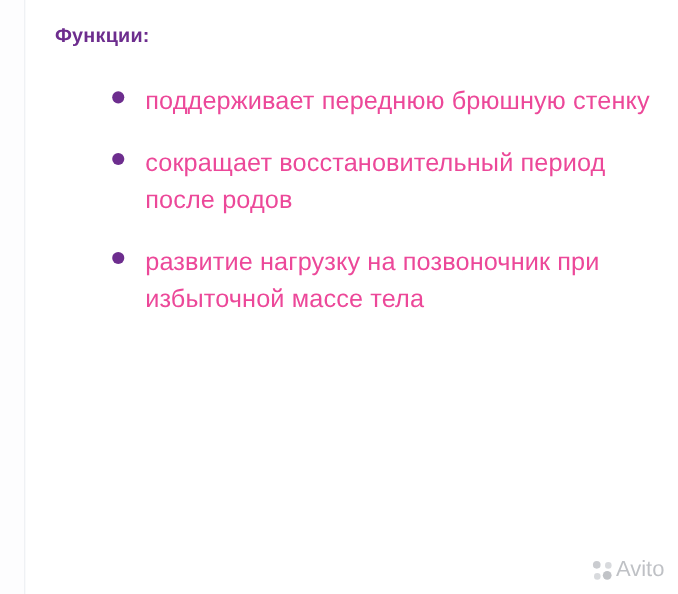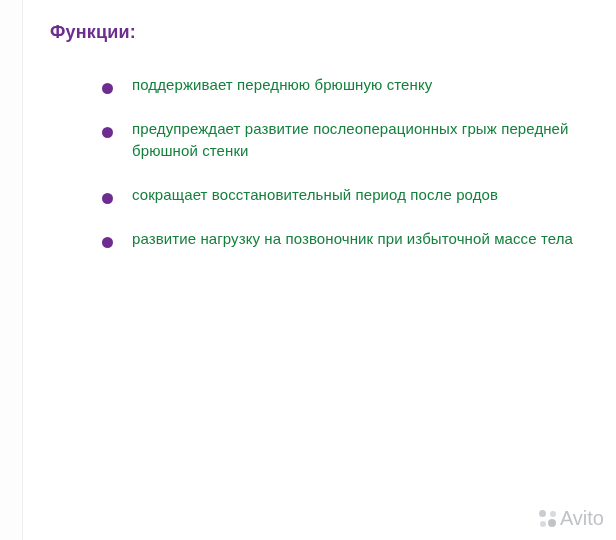--- a/index.html
+++ b/index.html
@@ -46,22 +46,22 @@
     margin: 4px 0 0 0;
     line-height: 1.2;
   }
   .list {
     list-style: none;
     margin: 30px 0 0 0;
     padding: 0 0 0 82px;
   }
   .list-item {
     position: relative;
-    color: #15803d;
-    font-size: 15px;
+    color: #ec4899;
+    font-size: 23px;
     line-height: 1.48;
     margin-bottom: 22px;
     max-width: 470px;
     letter-spacing: 0.1px;
   }
   .list-item:last-child {
     margin-bottom: 0;
   }
   .bullet {
     position: absolute;
@@ -114,24 +114,20 @@
   <div class="content">
     <h1 class="heading">Функции:</h1>
 
     <ul class="list">
       <li class="list-item">
         <span class="bullet"></span>
         <span>поддерживает переднюю брюшную стенку</span>
       </li>
       <li class="list-item">
         <span class="bullet"></span>
-        <span>предупреждает развитие послеоперационных грыж передней брюшной стенки</span>
-      </li>
-      <li class="list-item">
-        <span class="bullet"></span>
         <span>сокращает восстановительный период после родов</span>
       </li>
       <li class="list-item">
         <span class="bullet"></span>
         <span>развитие нагрузку на позвоночник при избыточной массе тела</span>
       </li>
     </ul>
   </div>
 
   <div class="watermark">

